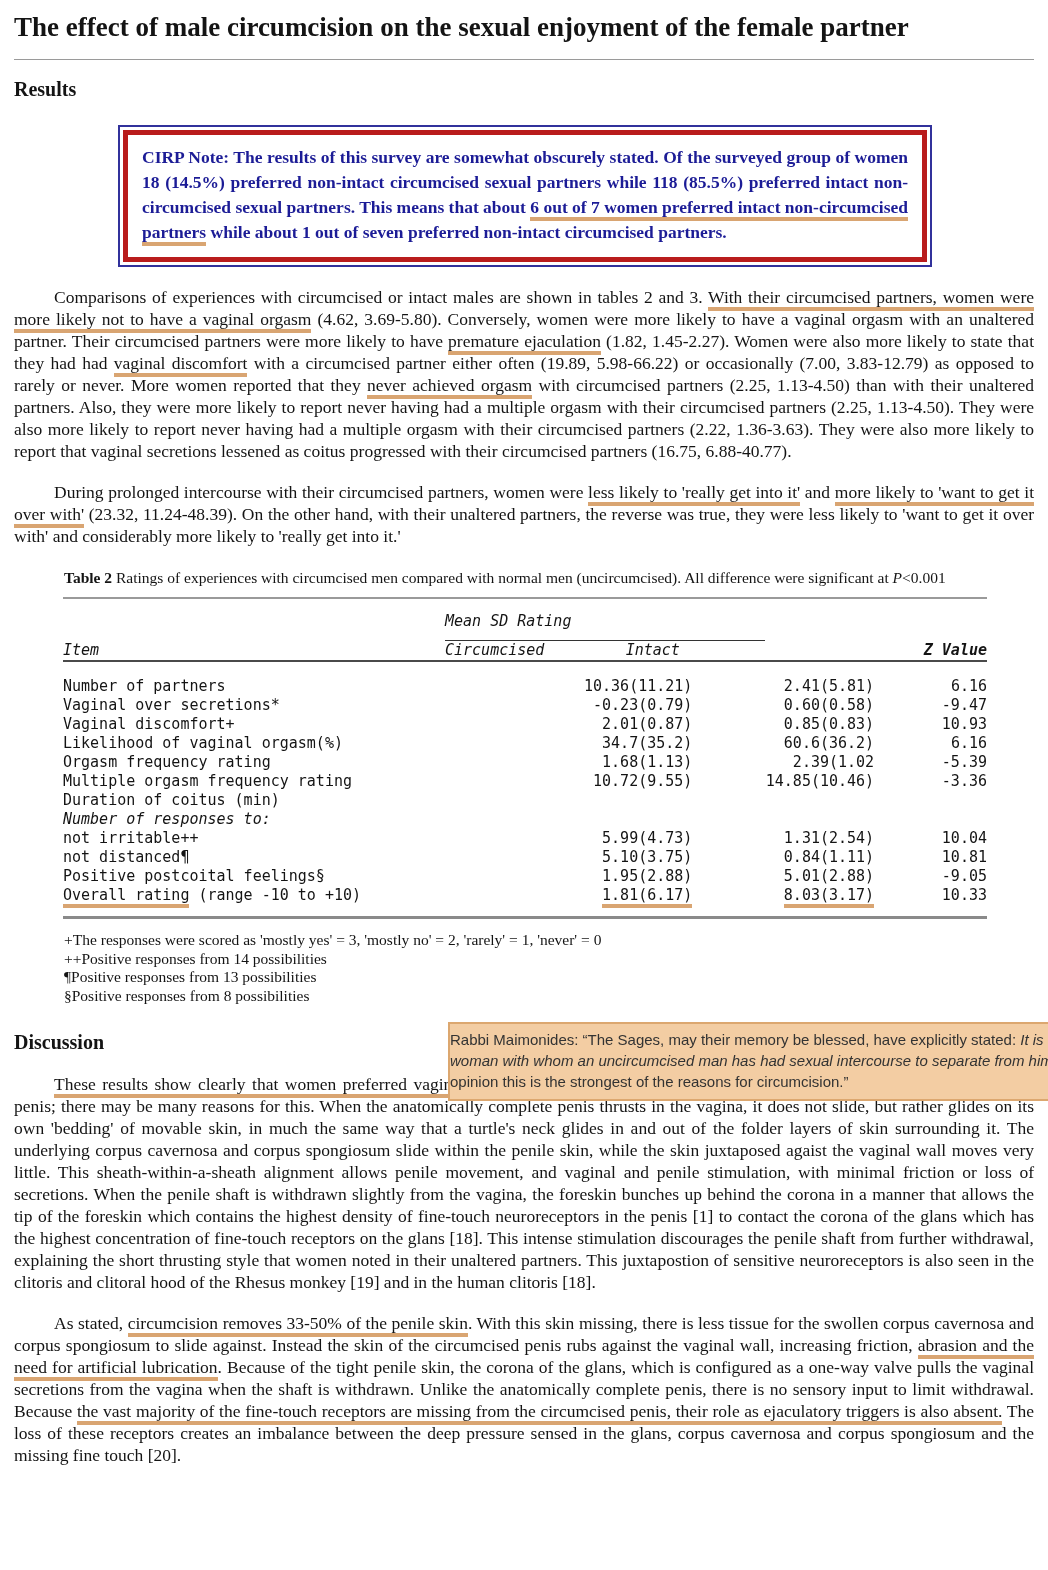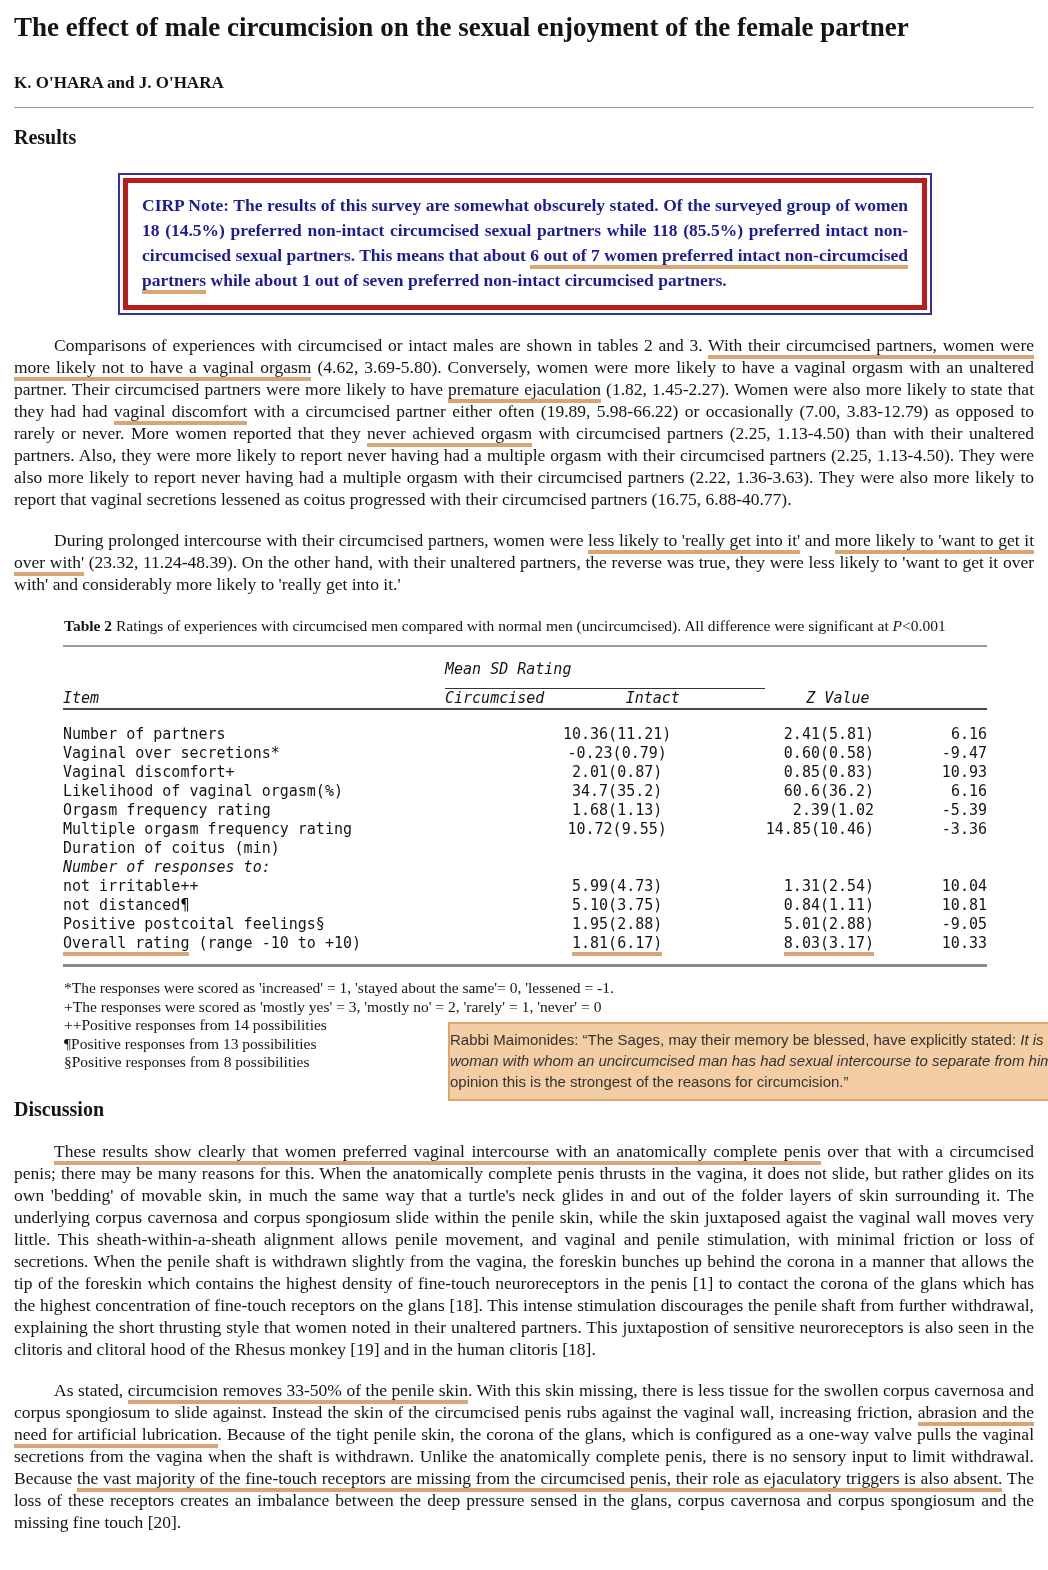--- a/index.html
+++ b/index.html
@@ -72,35 +72,35 @@
   .rule.mid{border-top:2px solid #4a4a4a;}
   .rule.bot{border-top:3px solid #8a8a8a;}
   .mono{
     font-family:"DejaVu Sans Mono", monospace;
     font-size:15px;
     line-height:19px;
   }
   table.ratings{border-collapse:collapse;table-layout:fixed;width:924px;}
   table.ratings td{padding:0;vertical-align:top;white-space:nowrap;overflow:visible;}
   td.c-item{width:382px;padding-left:30px;box-sizing:border-box;}
-  td.c-circ{width:120px;text-align:center;}
+  td.c-circ{width:120px;text-align:right;}
   td.c-intact{width:145px;text-align:right;}
   td.c-z{width:90px;text-align:right;}
   .thead-block{margin-top:13px;}
   .mean-underline{
     display:inline-block;
     width:320px;
     border-bottom:1px solid #333;
     font-style:italic;
     padding-bottom:9px;
   }
   .hdr-row td{font-style:italic;padding-top:1px;padding-bottom:9px;}
   td.hdr-circ{text-align:left;width:120px;}
   td.hdr-intact{text-align:left;width:145px;padding-left:47px;box-sizing:border-box;}
-  td.hdr-z{text-align:left;width:90px;padding-left:17px;box-sizing:border-box;}
+  td.hdr-z{text-align:right;width:90px;padding-left:17px;box-sizing:border-box;font-weight:bold;}
   .tbody-block{padding:15px 0 11px 0;}
   .footnotes{
     margin:12px 0 0 50px;
     font-size:15.5px;
     line-height:18.5px;
   }
   .footnote{margin:0;}
   
   .overlay{
     position:absolute;
@@ -119,21 +119,20 @@
   }
   .disc-para{margin-top:19px;}
 </style>
 </head>
 <body>
 
 <div class="page">
 
   <h1 class="paper-title">The effect of male circumcision on the sexual enjoyment of the female partner</h1>
 
-  <div class="authors">K. O'HARA and J. O'HARA</div>
 
   <hr class="title-divider">
 
   <h2 class="section-heading">Results</h2>
 
   <div class="cirp-outer">
     <div class="cirp-inner"><span>CIRP Note: The results of this survey are somewhat obscurely stated. Of the surveyed group of women 18 (14.5%) preferred non-intact circumcised sexual partners while 118 (85.5%) preferred intact non-circumcised sexual partners. This means that about </span><span class="hl">6 out of 7 women preferred intact non-circumcised partners</span><span> while about 1 out of seven preferred non-intact circumcised partners.</span></div>
   </div>
 
   <p class="para"><span>Comparisons of experiences with circumcised or intact males are shown in tables 2 and 3. </span><span class="hl">With their circumcised partners, women were more likely not to have a vaginal orgasm</span><span> (4.62, 3.69-5.80). Conversely, women were more likely to have a vaginal orgasm with an unaltered partner. Their circumcised partners were more likely to have </span><span class="hl">premature ejaculation</span><span> (1.82, 1.45-2.27). Women were also more likely to state that they had had </span><span class="hl">vaginal discomfort</span><span> with a circumcised partner either often (19.89, 5.98-66.22) or occasionally (7.00, 3.83-12.79) as opposed to rarely or never. More women reported that they </span><span class="hl">never achieved orgasm</span><span> with circumcised partners (2.25, 1.13-4.50) than with their unaltered partners. Also, they were more likely to report never having had a multiple orgasm with their circumcised partners (2.25, 1.13-4.50). They were also more likely to report never having had a multiple orgasm with their circumcised partners (2.22, 1.36-3.63). They were also more likely to report that vaginal secretions lessened as coitus progressed with their circumcised partners (16.75, 6.88-40.77).</span></p>
@@ -237,21 +236,20 @@
               <td class="c-intact"><span class="hl">8.03(3.17)</span></td>
               <td class="c-z"><span>10.33</span></td>
             </tr>
           </tbody>
       </table>
     </div>
     <hr class="rule bot">
   </div>
 
   <div class="footnotes">
-    <p class="footnote">*The responses were scored as 'increased' = 1, 'stayed about the same'= 0, 'lessened = -1.</p>
     <p class="footnote">+The responses were scored as 'mostly yes' = 3, 'mostly no' = 2, 'rarely' = 1, 'never' = 0</p>
     <p class="footnote">++Positive responses from 14 possibilities</p>
     <p class="footnote">¶Positive responses from 13 possibilities</p>
     <p class="footnote">§Positive responses from 8 possibilities</p>
   </div>
 
   <h2 class="section-heading" style="margin-top:26px;">Discussion</h2>
 
   <p class="para disc-para"><span class="hl">These results show clearly that women preferred vaginal intercourse with an anatomically complete penis</span><span> over that with a circumcised penis; there may be many reasons for this. When the anatomically complete penis thrusts in the vagina, it does not slide, but rather glides on its own 'bedding' of movable skin, in much the same way that a turtle's neck glides in and out of the folder layers of skin surrounding it. The underlying corpus cavernosa and corpus spongiosum slide within the penile skin, while the skin juxtaposed agaist the vaginal wall moves very little. This sheath-within-a-sheath alignment allows penile movement, and vaginal and penile stimulation, with minimal friction or loss of secretions. When the penile shaft is withdrawn slightly from the vagina, the foreskin bunches up behind the corona in a manner that allows the tip of the foreskin which contains the highest density of fine-touch neuroreceptors in the penis [1] to contact the corona of the glans which has the highest concentration of fine-touch receptors on the glans [18]. This intense stimulation discourages the penile shaft from further withdrawal, explaining the short thrusting style that women noted in their unaltered partners. This juxtapostion of sensitive neuroreceptors is also seen in the clitoris and clitoral hood of the Rhesus monkey [19] and in the human clitoris [18].</span></p>
 

